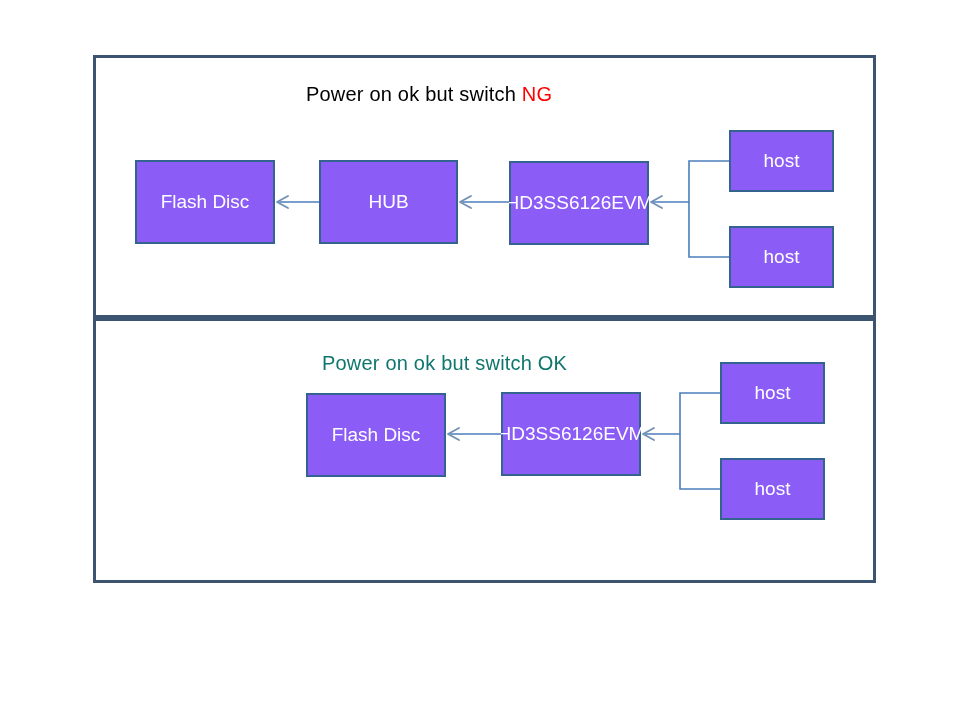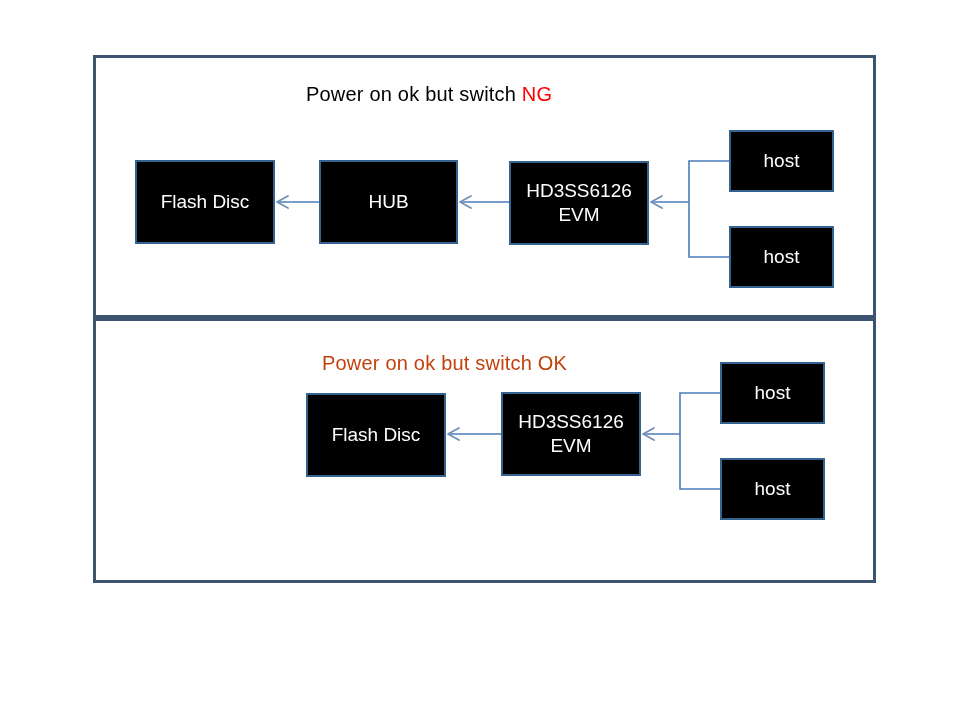--- a/index.html
+++ b/index.html
@@ -51,43 +51,43 @@
     white-space: nowrap;
     color: #000000;
   }
   #caption-ng {
     left: 306px;
     top: 83px;
   }
   #caption-ok {
     left: 322px;
     top: 352px;
-    color: #c2410c;
+    color: #0f766e;
   }
   .caption .accent-ng {
     color: #ff0000;
   }
 
   
   .block {
     position: absolute;
     box-sizing: border-box;
-    background: #000000;
+    background: #8b5cf6;
     border: 2px solid #35638f;
     color: #ffffff;
     display: flex;
     align-items: center;
     justify-content: center;
     text-align: center;
     font-size: 19px;
     line-height: 1.25;
     font-weight: 400;
   }
   .block.two-line {
-    flex-direction: column;
+    flex-direction: row;
   }
   .block .line {
     display: block;
   }
 
   
   #blk-flash-ng   { left: 135px; top: 160px; width: 140px; height: 84px; }
   #blk-hub-ng     { left: 319px; top: 160px; width: 139px; height: 84px; }
   #blk-evm-ng     { left: 509px; top: 161px; width: 140px; height: 84px; }
   #blk-host-ng-1  { left: 729px; top: 130px; width: 105px; height: 62px; }

